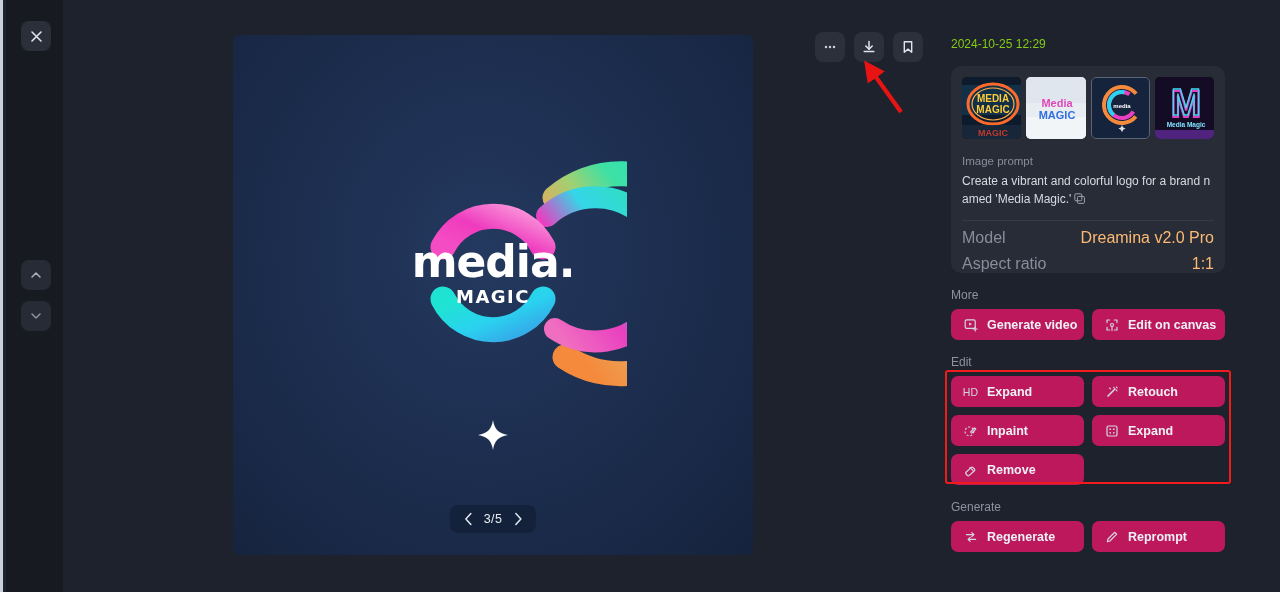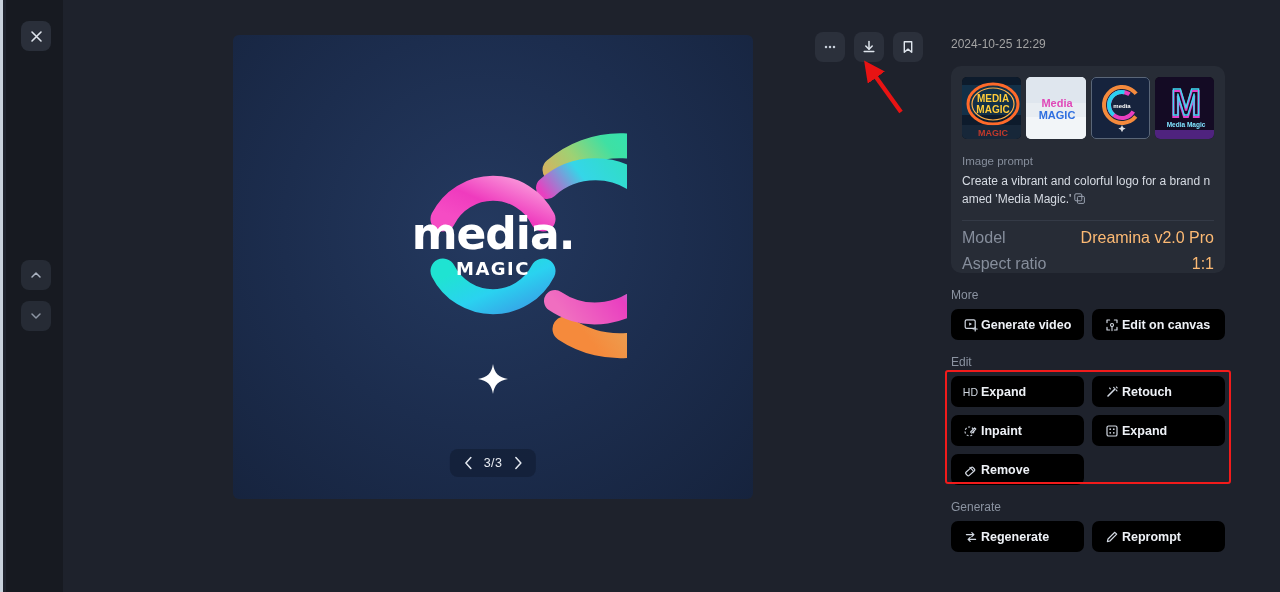--- a/index.html
+++ b/index.html
@@ -38,21 +38,21 @@
 
   
   .stage {
     position: absolute; left: 60px; top: 0;
     width: 860px; height: 592px;
     background: #1e222c;
   }
   .canvas-wrap {
     position: absolute;
     left: 170px; top: 35px;
-    width: 520px; height: 464px;
+    width: 520px; height: 520px;
     border-radius: 6px;
     overflow: hidden;
     background: radial-gradient(ellipse at 48% 42%, #24395f 0%, #1c2d4e 52%, #16233d 100%);
   }
 
   
   .logo {
     position: absolute; left: 50%; top: 50%;
     width: 268px; height: 268px;
     transform: translate(-50%, calc(-50% - 22px));
@@ -120,21 +120,21 @@
 
   
   .panel {
     position: absolute; left: 920px; top: 0;
     width: 360px; height: 592px;
     background: #1e222c;
     padding: 0 14px;
   }
   .timestamp {
     margin-top: 37px; margin-left: 14px;
-    font-size: 12px; color: #a3a3a3;
+    font-size: 12px; color: #84cc16;
   }
 
   .info-card {
     margin-top: 15px; margin-left: 14px;
     width: 274px;
     background: #272c36;
     border-radius: 10px;
     padding: 11px 11px 0 11px;
   }
   .thumbs { display: flex; gap: 5px; }
@@ -178,24 +178,24 @@
   }
   .btn-grid {
     margin-left: 14px;
     width: 274px;
     display: grid;
     grid-template-columns: 133px 133px;
     gap: 8px;
   }
   .act-btn {
     height: 31px;
-    background: #000000;
+    background: #be185d;
     border-radius: 7px;
     display: flex; align-items: center;
-    padding-left: 12px; gap: 3px;
+    padding-left: 12px; gap: 9px;
     cursor: pointer;
   }
   .act-btn .lbl {
     font-size: 12.5px; color: #eef1f6; font-weight: bold;
   }
   .hd-ic {
     font-size: 10.5px; color: #cfd6e0; font-weight: normal;
     letter-spacing: 0.2px;
     font-family: "Liberation Sans", sans-serif;
   }
@@ -307,21 +307,21 @@
       <svg class="sparkle" width="34" height="34" viewBox="0 0 34 34">
         <path d="M17 2 C18.4 11.3 22.7 15.6 32 17 C22.7 18.4 18.4 22.7 17 32 C15.6 22.7 11.3 18.4 2 17 C11.3 15.6 15.6 11.3 17 2 Z" fill="#ffffff"></path>
       </svg>
 
       <div class="pager">
         <div class="pager-btn">
           <svg width="9" height="14" viewBox="0 0 9 14">
             <path d="M7 1.5 L2 7 L7 12.5" stroke="#e3e8f0" stroke-width="1.5" stroke-linecap="round" stroke-linejoin="round" fill="none"></path>
           </svg>
         </div>
-        <div class="pager-label">3/3</div>
+        <div class="pager-label">3/5</div>
         <div class="pager-btn">
           <svg width="9" height="14" viewBox="0 0 9 14">
             <path d="M2 1.5 L7 7 L2 12.5" stroke="#e3e8f0" stroke-width="1.5" stroke-linecap="round" stroke-linejoin="round" fill="none"></path>
           </svg>
         </div>
       </div>
     </div>
 
     <svg class="arrow-anno" viewBox="0 0 860 592">
       <defs>

